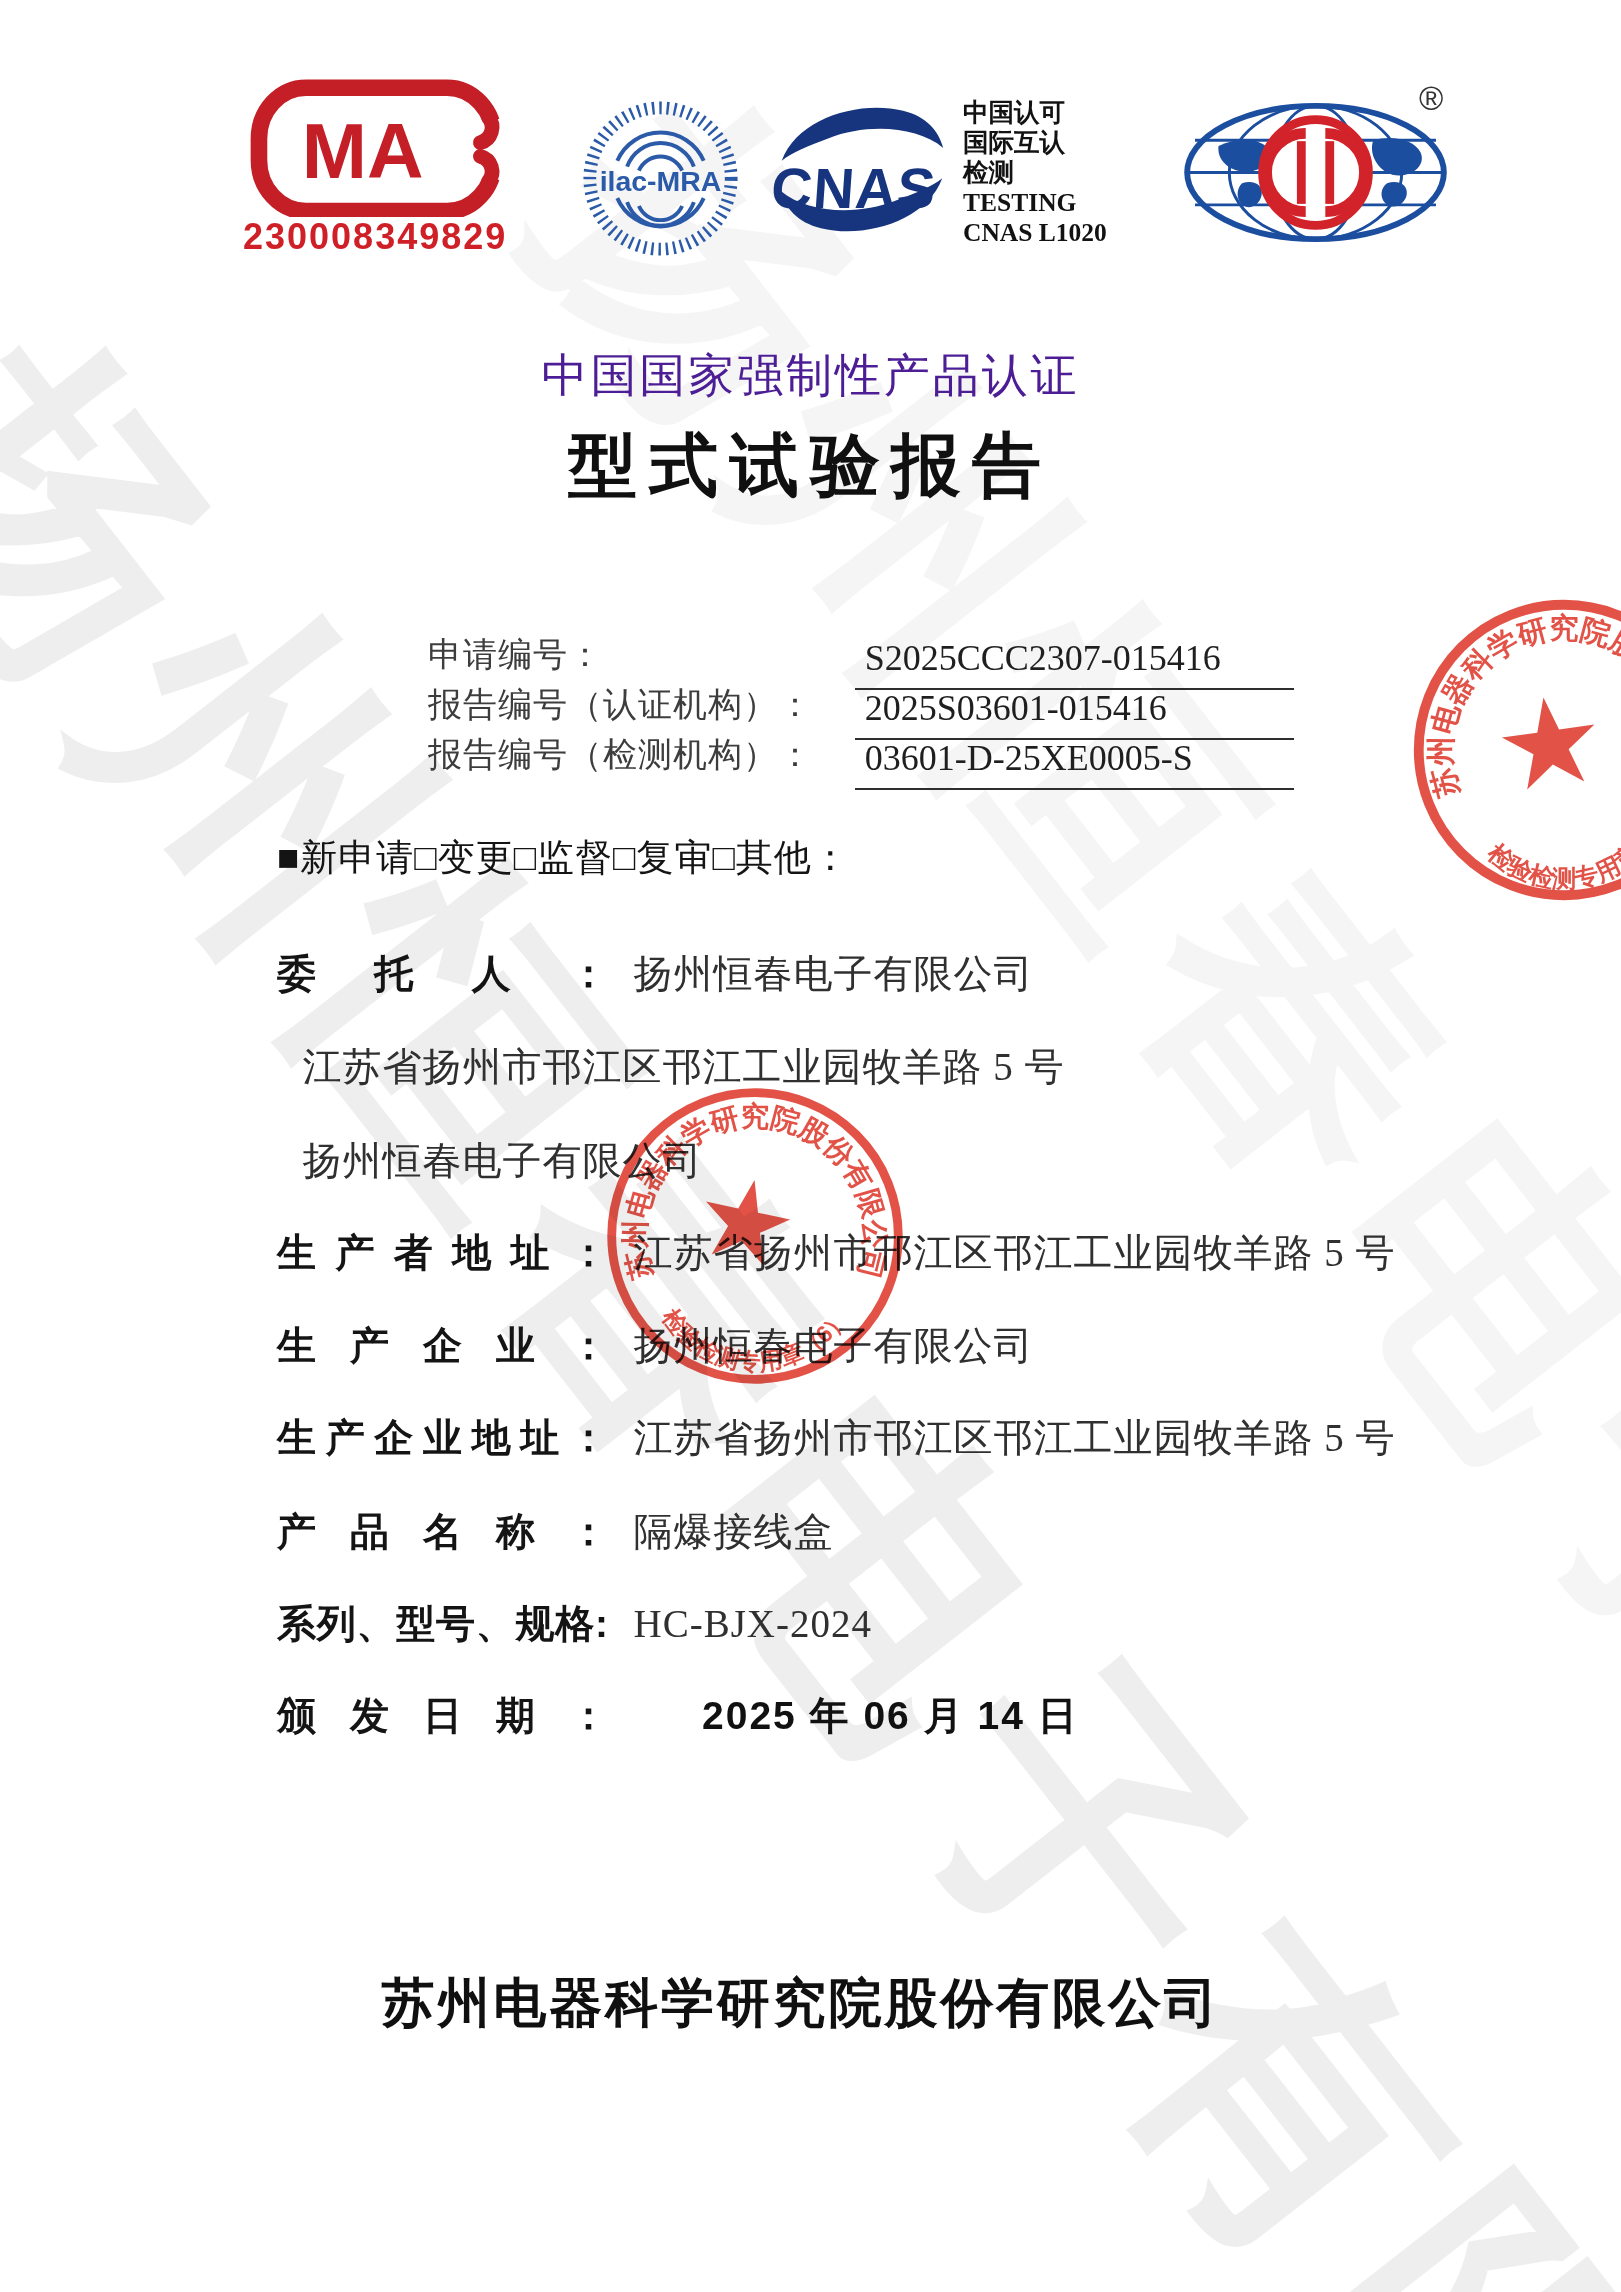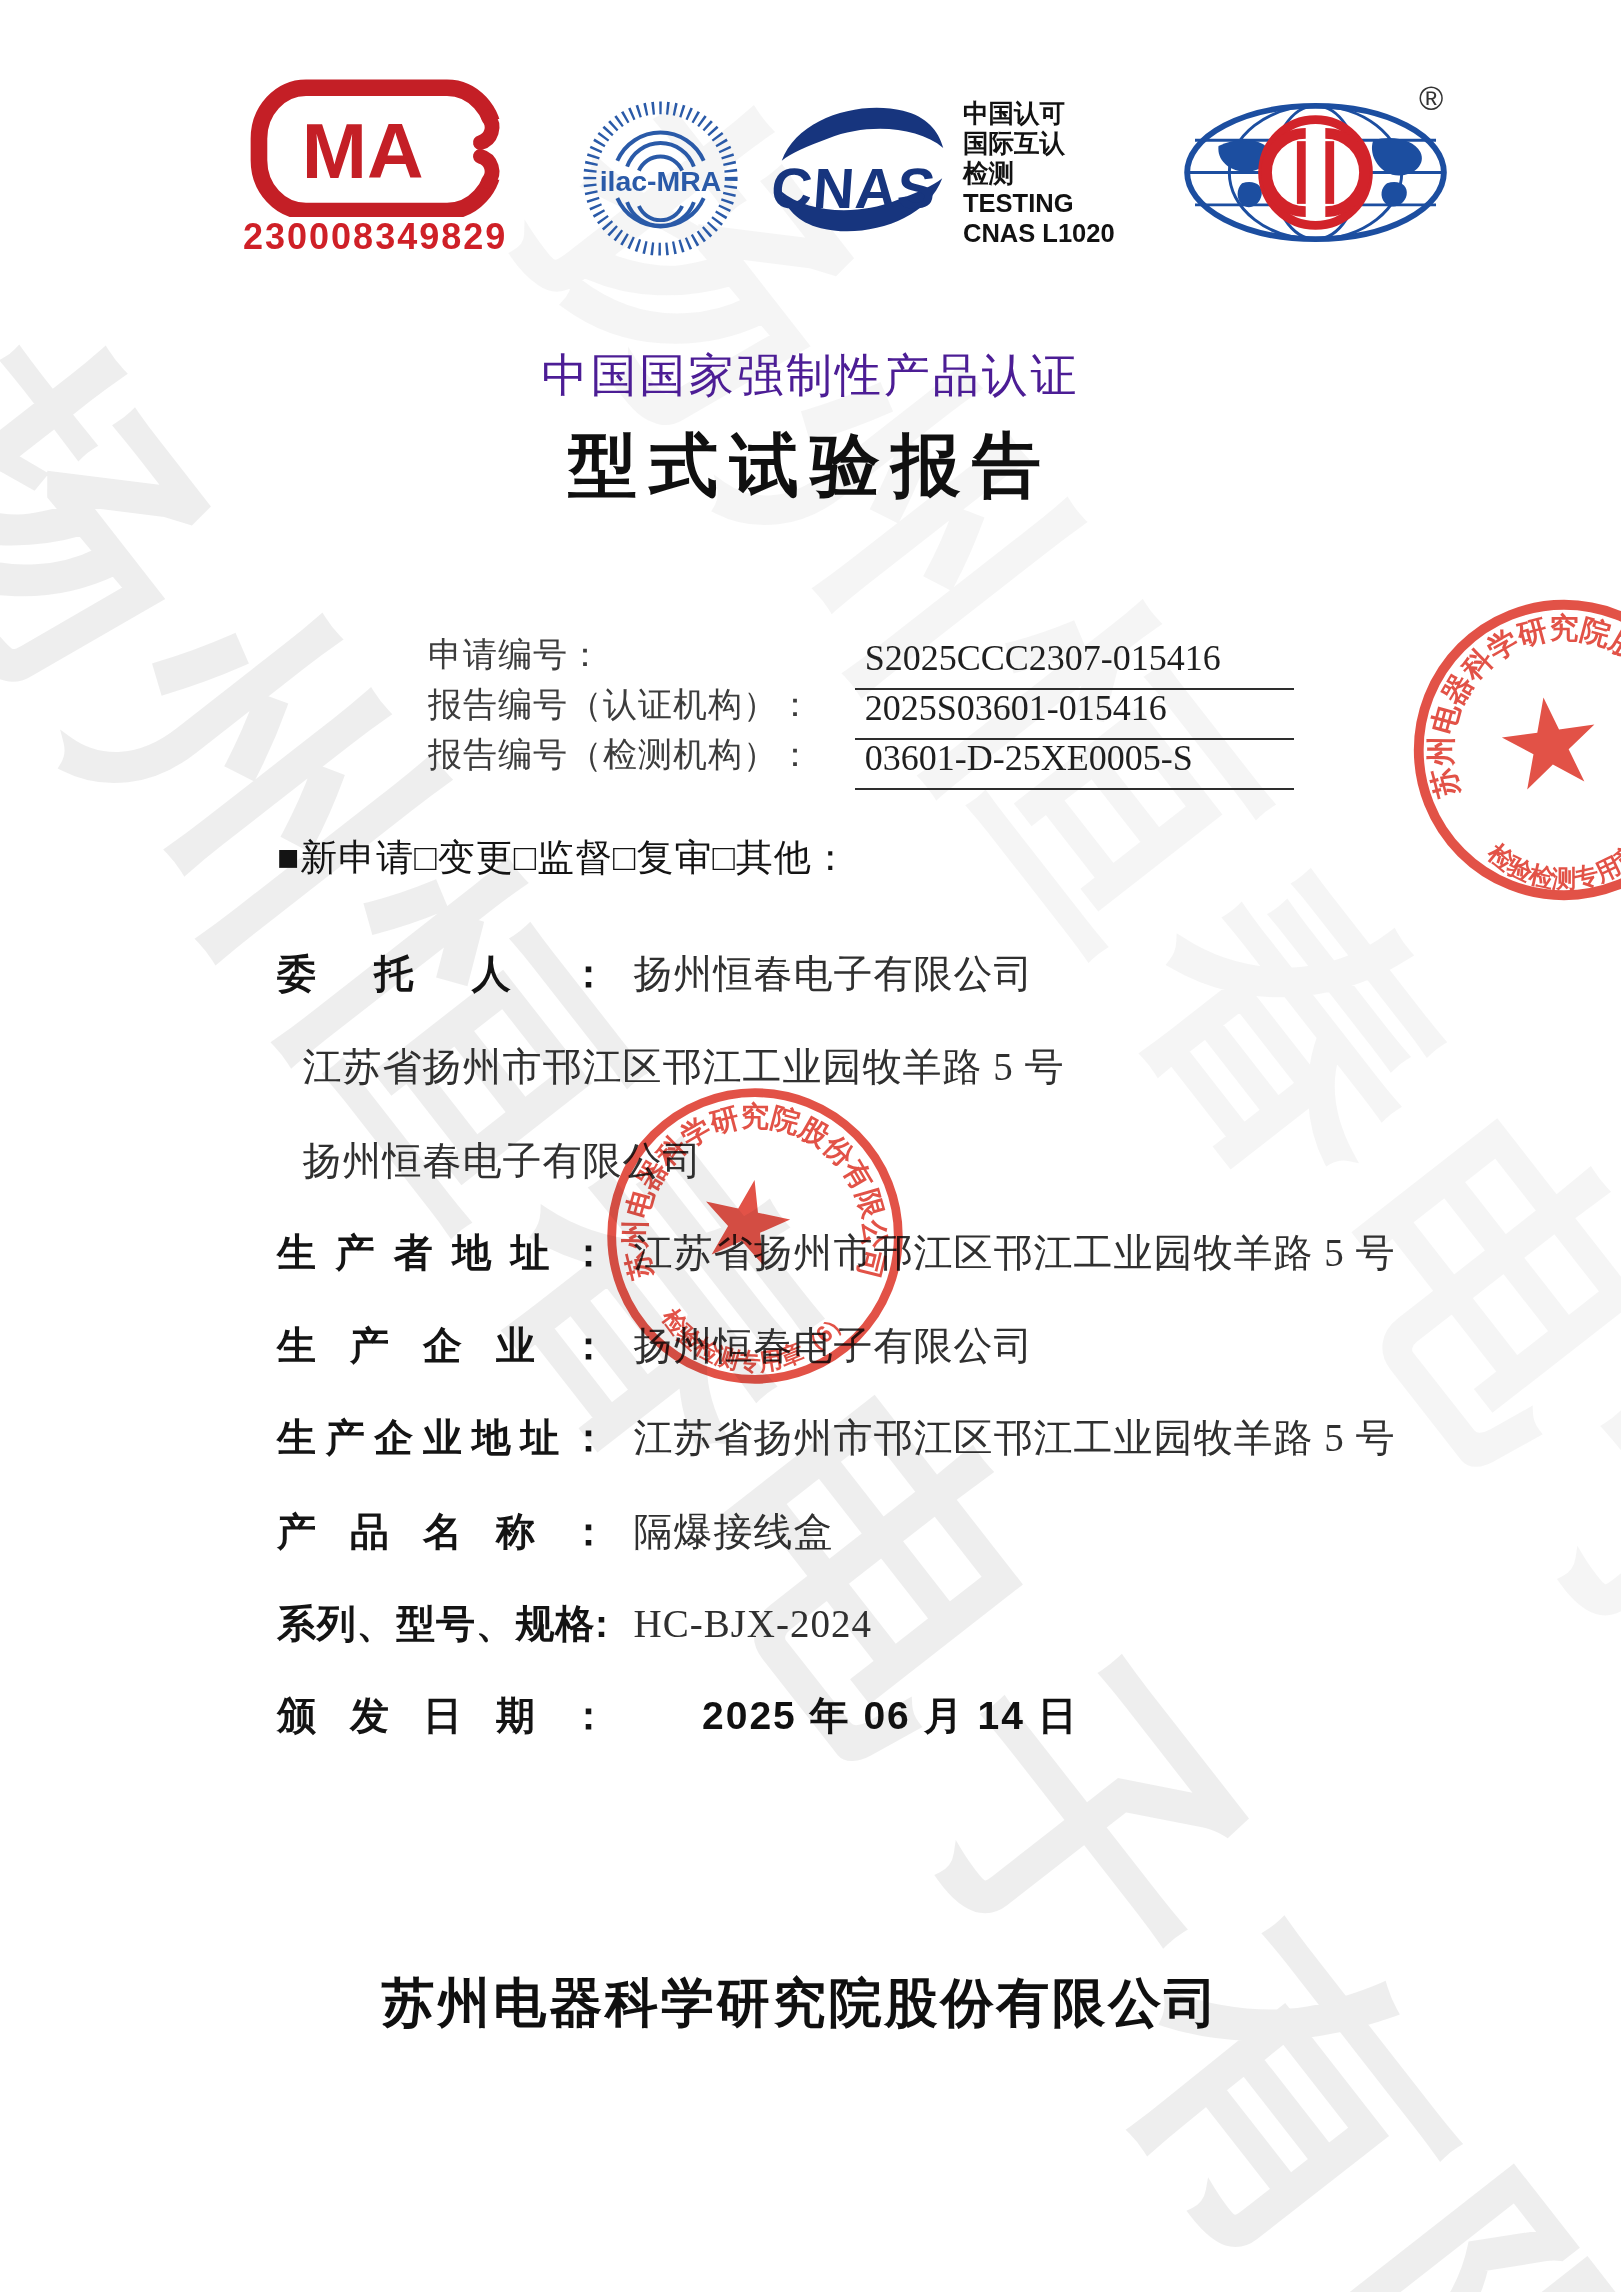--- a/index.html
+++ b/index.html
@@ -21,21 +21,21 @@
         color:rgba(110,110,110,0.07); transform:rotate(52deg); }
   
   .logo{ position:absolute; z-index:1; }
   .cma-num{
     position:absolute; left:243px; top:216px; width:261px; z-index:1;
     font-family:"Liberation Sans",sans-serif; font-weight:bold;
     font-size:36px; color:#cf2027; letter-spacing:2px; text-align:center;
   }
   .accred{
     position:absolute; left:963px; top:98px; z-index:1;
-    font-family:Liberation Sans, sans-serif; font-weight:bold;
+    font-family:Liberation Serif, serif; font-weight:bold;
     font-size:25.5px; line-height:30px; color:#121212;
   }
   .regmark{
     position:absolute; left:1419px; top:80px; z-index:1;
     font-size:33px; color:#333; font-family:"Liberation Sans",sans-serif;
   }
   
   .title{ position:absolute; left:0; right:0; top:345px; text-align:center; z-index:1;}
   .title .t1{ font-size:46px; font-weight:normal; letter-spacing:2.9px; color:#4c1d95;}
   .title .t2{ font-size:69px; font-weight:bold; letter-spacing:11.8px; color:#101010; margin-top:13px;}

